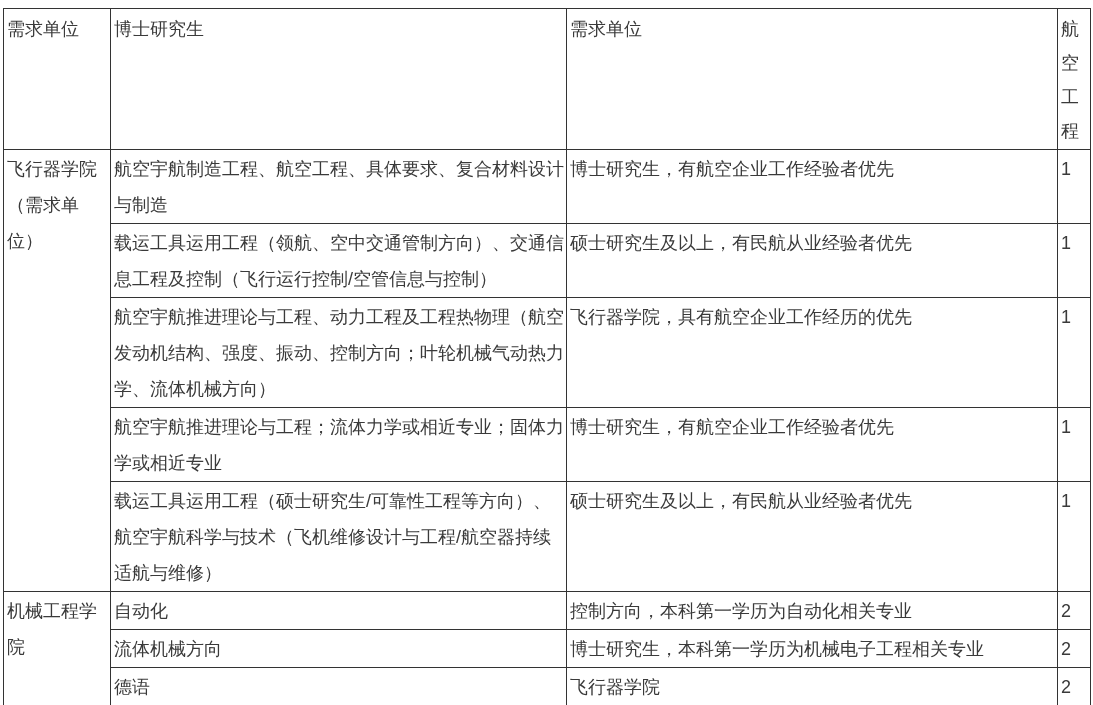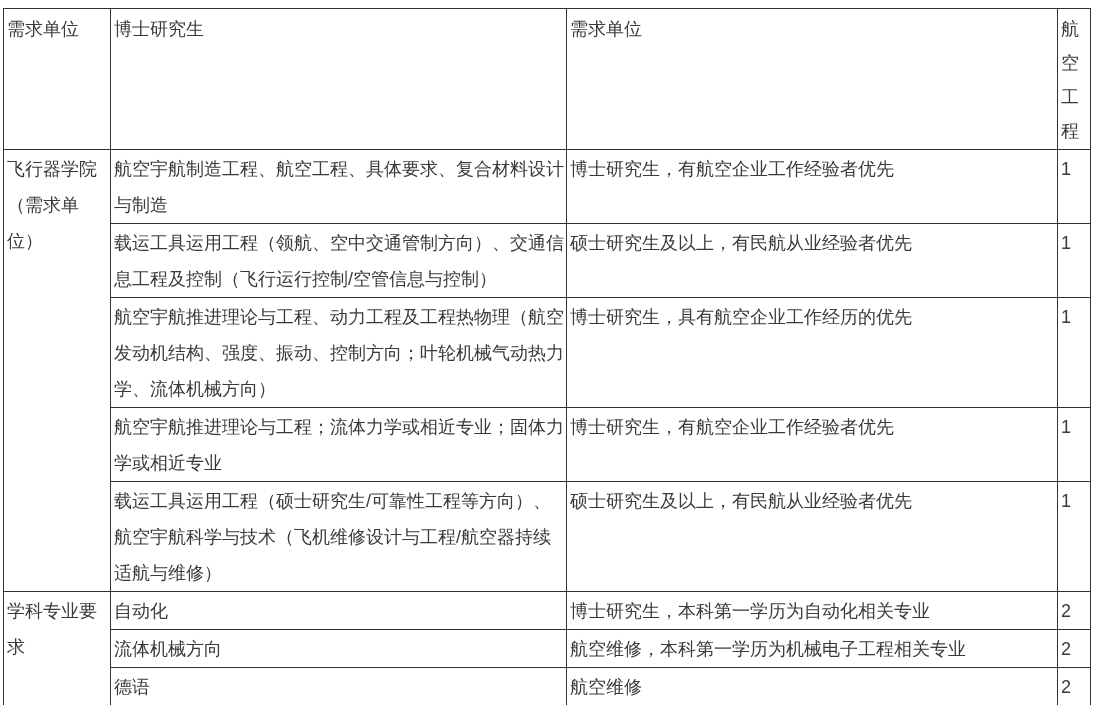--- a/index.html
+++ b/index.html
@@ -74,46 +74,46 @@
         <td>博士研究生，有航空企业工作经验者优先</td>
         <td>1</td>
       </tr>
       <tr class="r-2l">
         <td>载运工具运用工程（领航、空中交通管制方向）、交通信息工程及控制（飞行运行控制/空管信息与控制）</td>
         <td>硕士研究生及以上，有民航从业经验者优先</td>
         <td>1</td>
       </tr>
       <tr class="r-3l">
         <td>航空宇航推进理论与工程、动力工程及工程热物理（航空发动机结构、强度、振动、控制方向；叶轮机械气动热力学、流体机械方向）</td>
-        <td>博士研究生，具有航空企业工作经历的优先</td>
+        <td>飞行器学院，具有航空企业工作经历的优先</td>
         <td>1</td>
       </tr>
       <tr class="r-2l">
         <td>航空宇航推进理论与工程；流体力学或相近专业；固体力学或相近专业</td>
         <td>博士研究生，有航空企业工作经验者优先</td>
         <td>1</td>
       </tr>
       <tr class="r-3l">
         <td>载运工具运用工程（硕士研究生/可靠性工程等方向）、航空宇航科学与技术（飞机维修设计与工程/航空器持续适航与维修）</td>
         <td>硕士研究生及以上，有民航从业经验者优先</td>
         <td>1</td>
       </tr>
 
       <tr class="r-1l">
-        <td rowspan="3">学科专业要求</td>
+        <td rowspan="3">机械工程学院</td>
         <td>自动化</td>
-        <td>博士研究生，本科第一学历为自动化相关专业</td>
+        <td>控制方向，本科第一学历为自动化相关专业</td>
         <td>2</td>
       </tr>
       <tr class="r-1l">
         <td>流体机械方向</td>
-        <td>航空维修，本科第一学历为机械电子工程相关专业</td>
+        <td>博士研究生，本科第一学历为机械电子工程相关专业</td>
         <td>2</td>
       </tr>
       <tr class="r-1l">
         <td>德语</td>
-        <td>航空维修</td>
+        <td>飞行器学院</td>
         <td>2</td>
       </tr>
 
     </tbody>
   </table>
 </div>
 
 </body></html>

